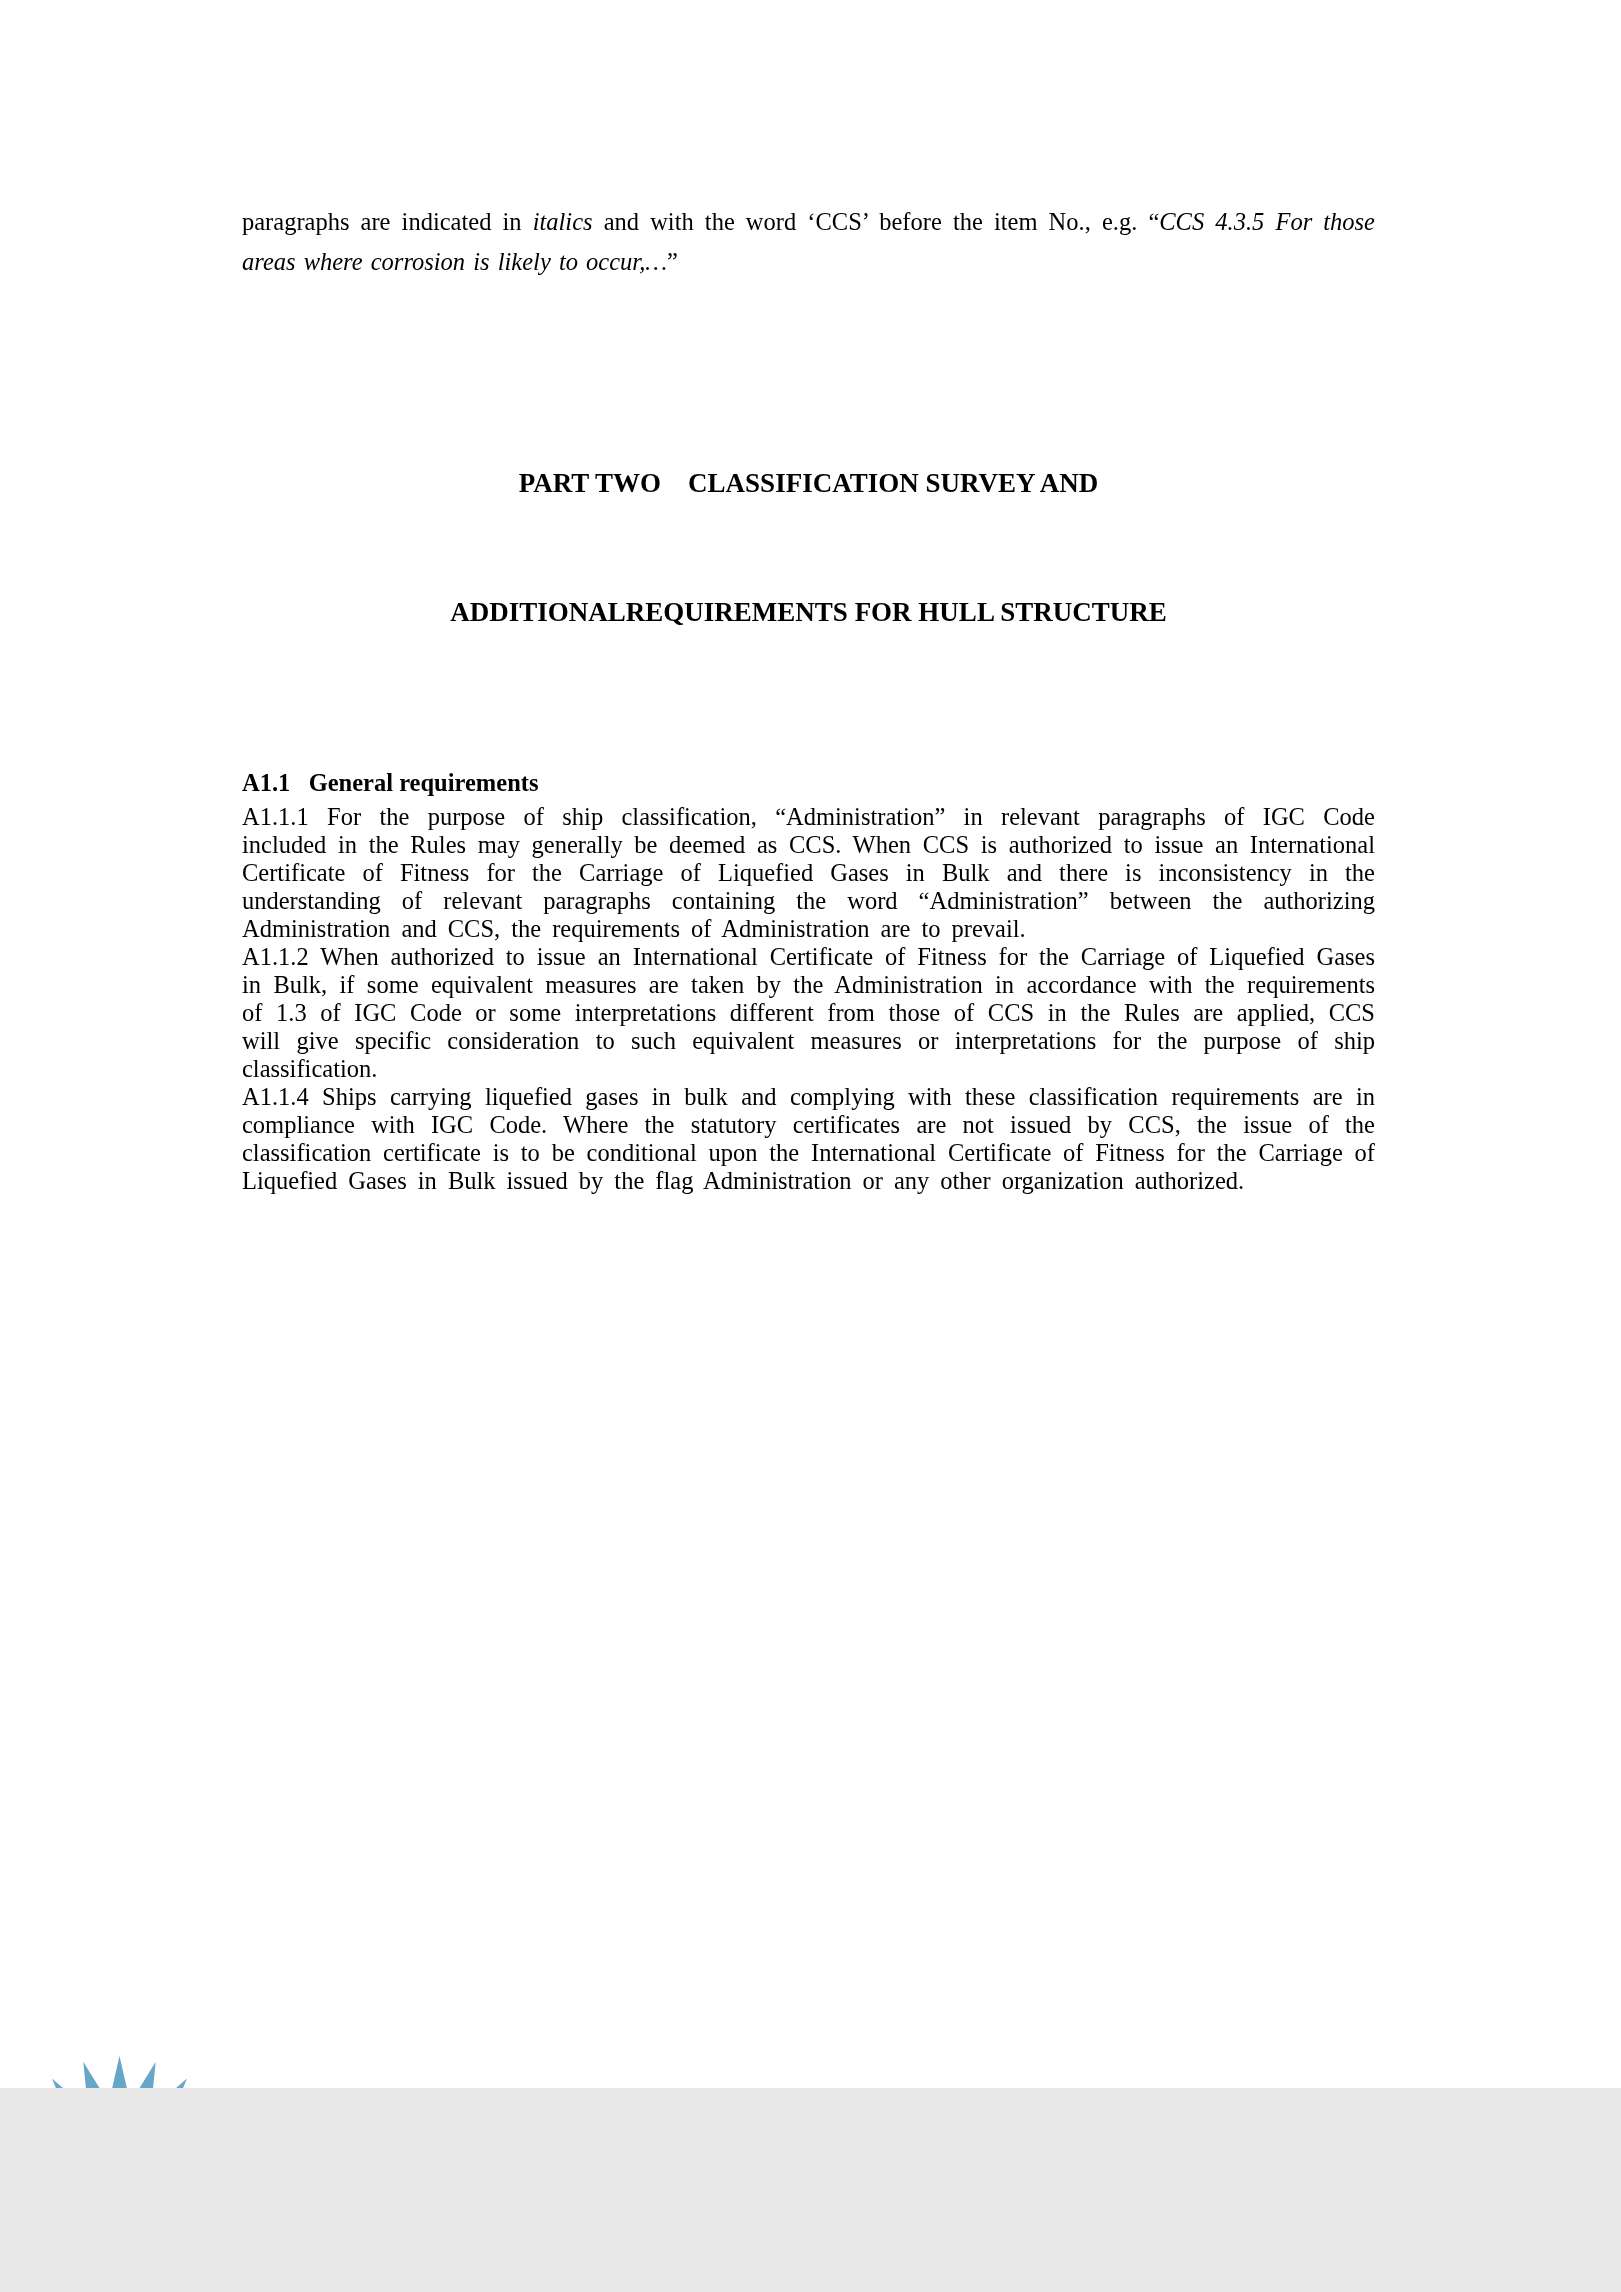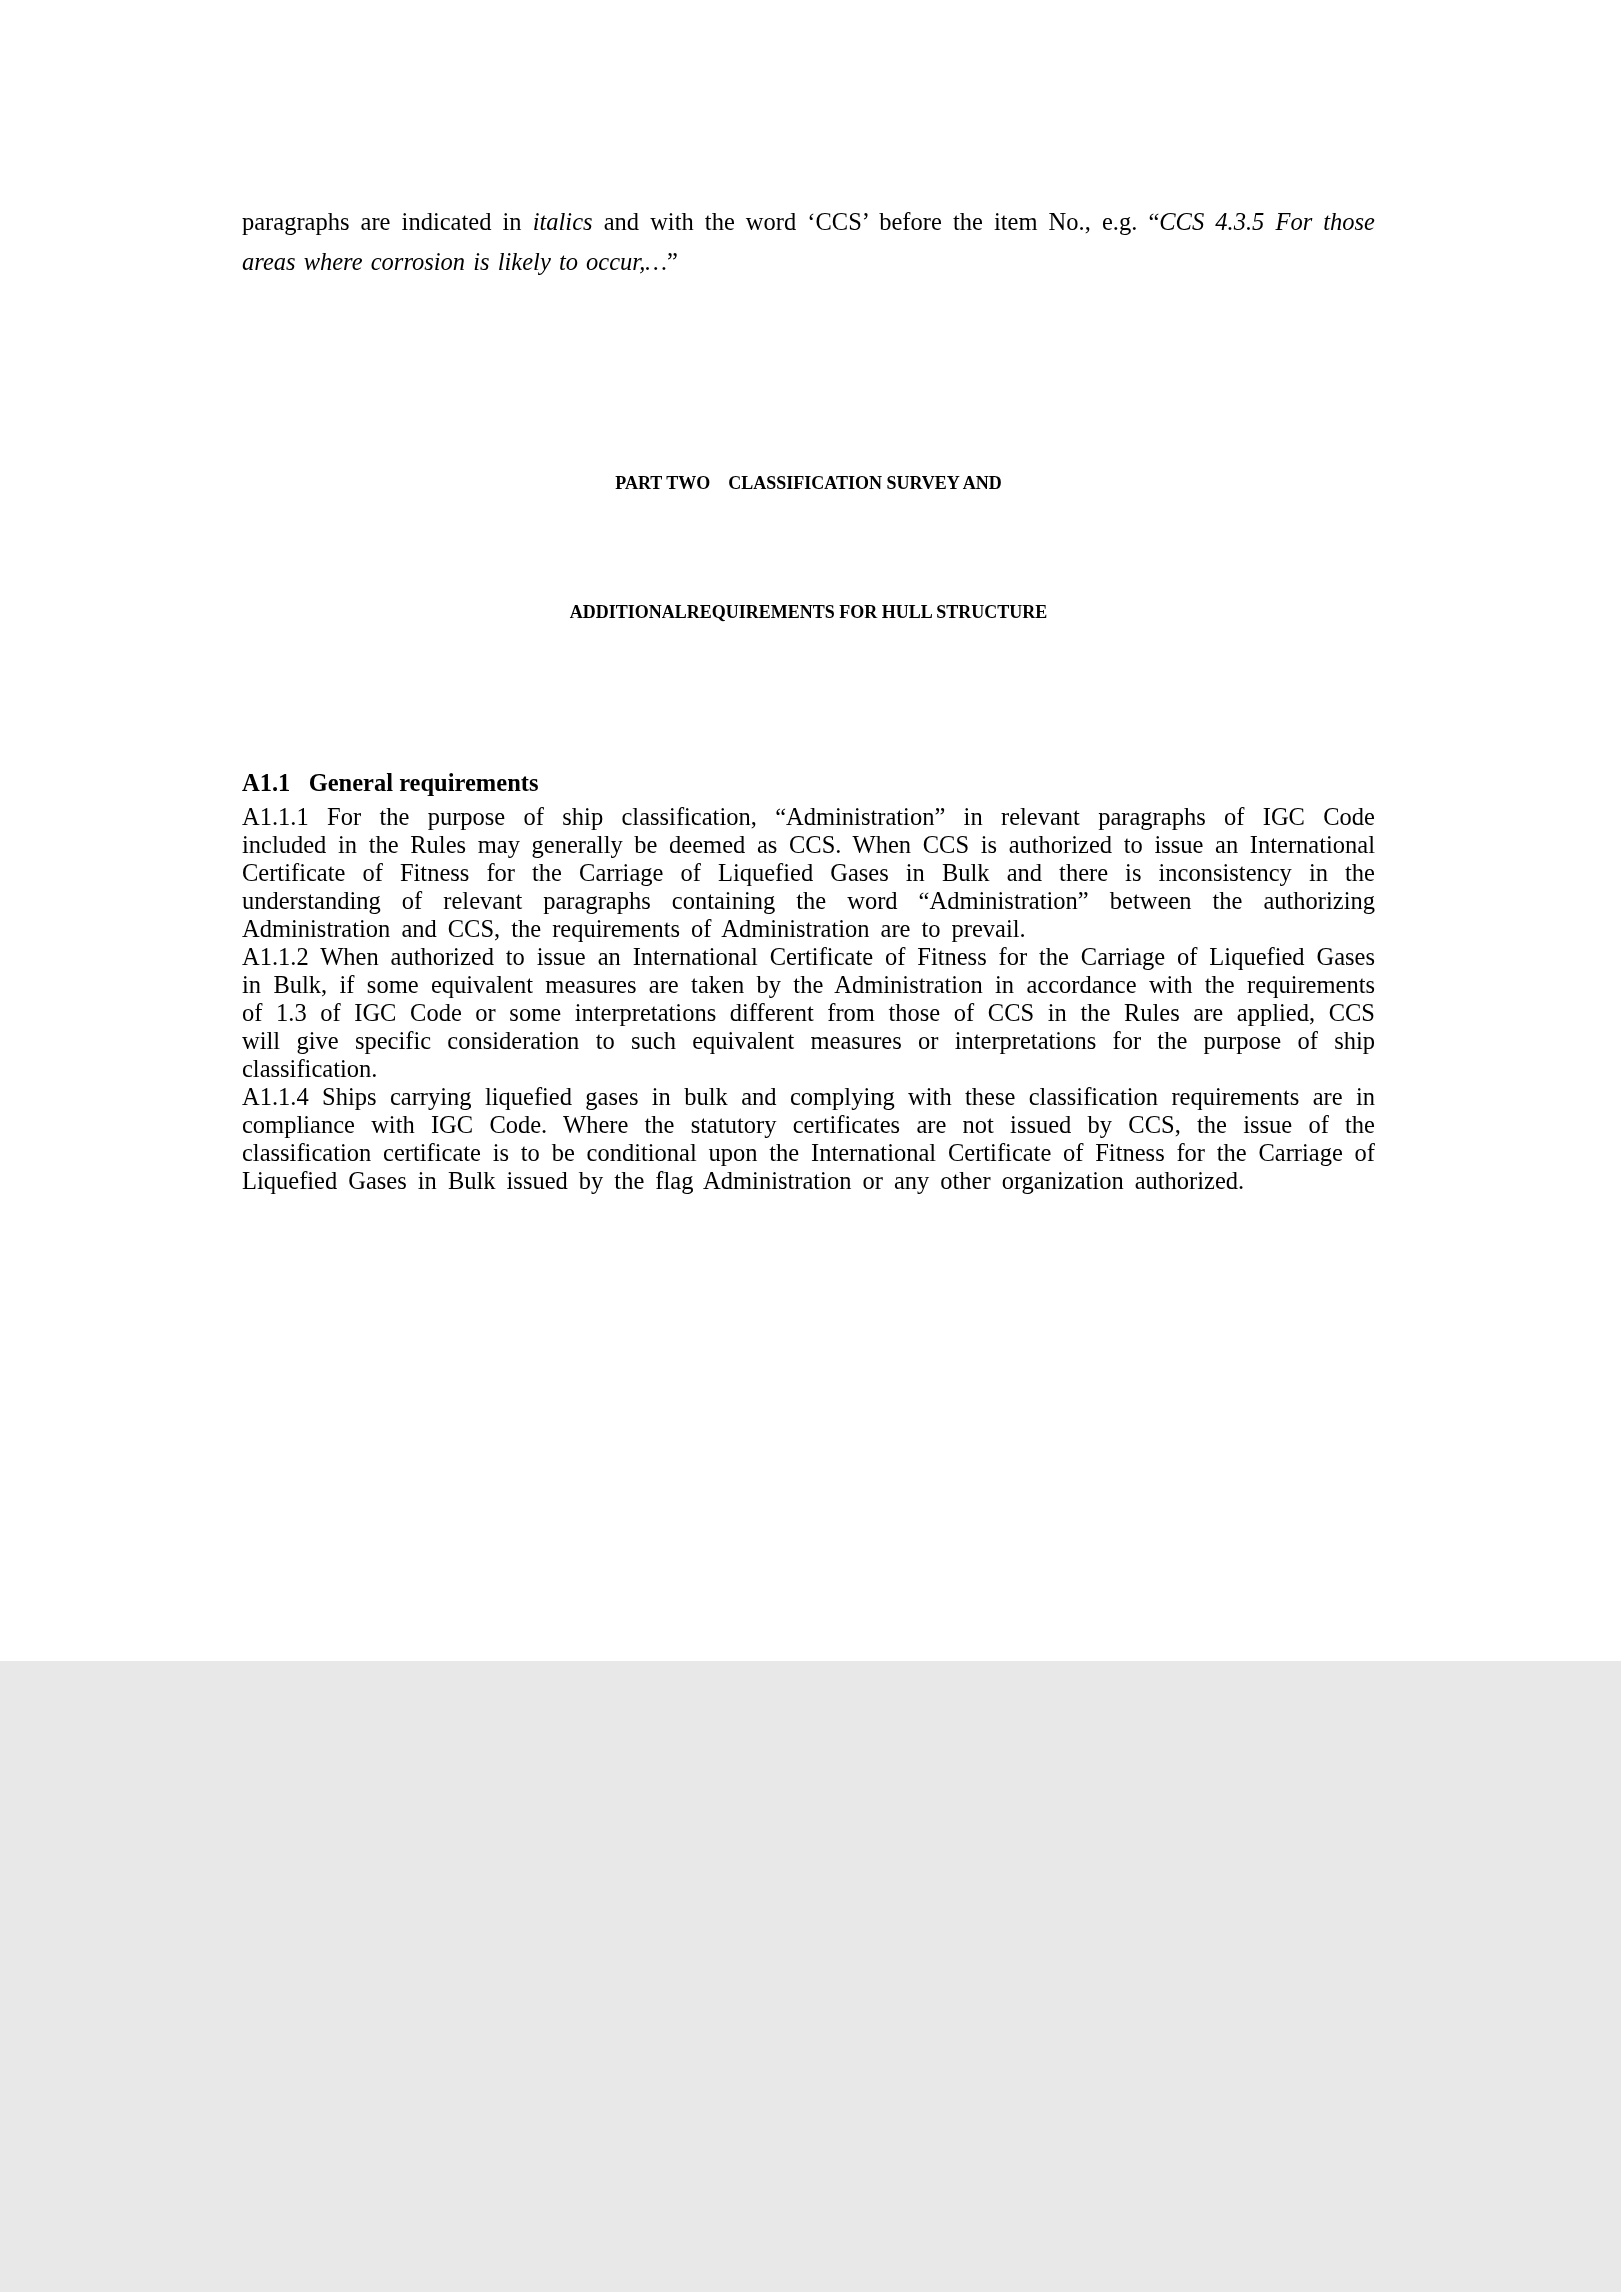--- a/index.html
+++ b/index.html
@@ -1,20 +1,20 @@
 <!DOCTYPE html>
 <html><head>
 <meta charset="utf-8">
 <style>
   * { margin: 0; padding: 0; box-sizing: border-box; }
   html, body { background: #e8e8e8; }
   .page {
     position: relative;
     width: 1621px;
-    height: 1661px;
+    height: 2088px;
     margin: 0 auto;
     background: #ffffff;
     overflow: hidden;
     font-family: "Liberation Serif", "DejaVu Serif", serif;
     color: #000000;
   }
   .content {
     position: absolute;
     left: 242px;
     top: 202px;
@@ -24,21 +24,21 @@
   .intro {
     font-size: 24.5px;
     line-height: 40px;
     text-align: justify;
     word-spacing: 2px;
   }
   .h-part {
     margin-top: 94px;
     text-align: center;
     font-weight: bold;
-    font-size: 18px;
+    font-size: 27px;
     line-height: 43px;
     white-space: pre-wrap;
   }
   .h-chapter {
     margin-top: 43px;
     text-align: center;
     font-weight: bold;
     font-size: 27.4px;
     line-height: 43px;
     white-space: pre-wrap;

